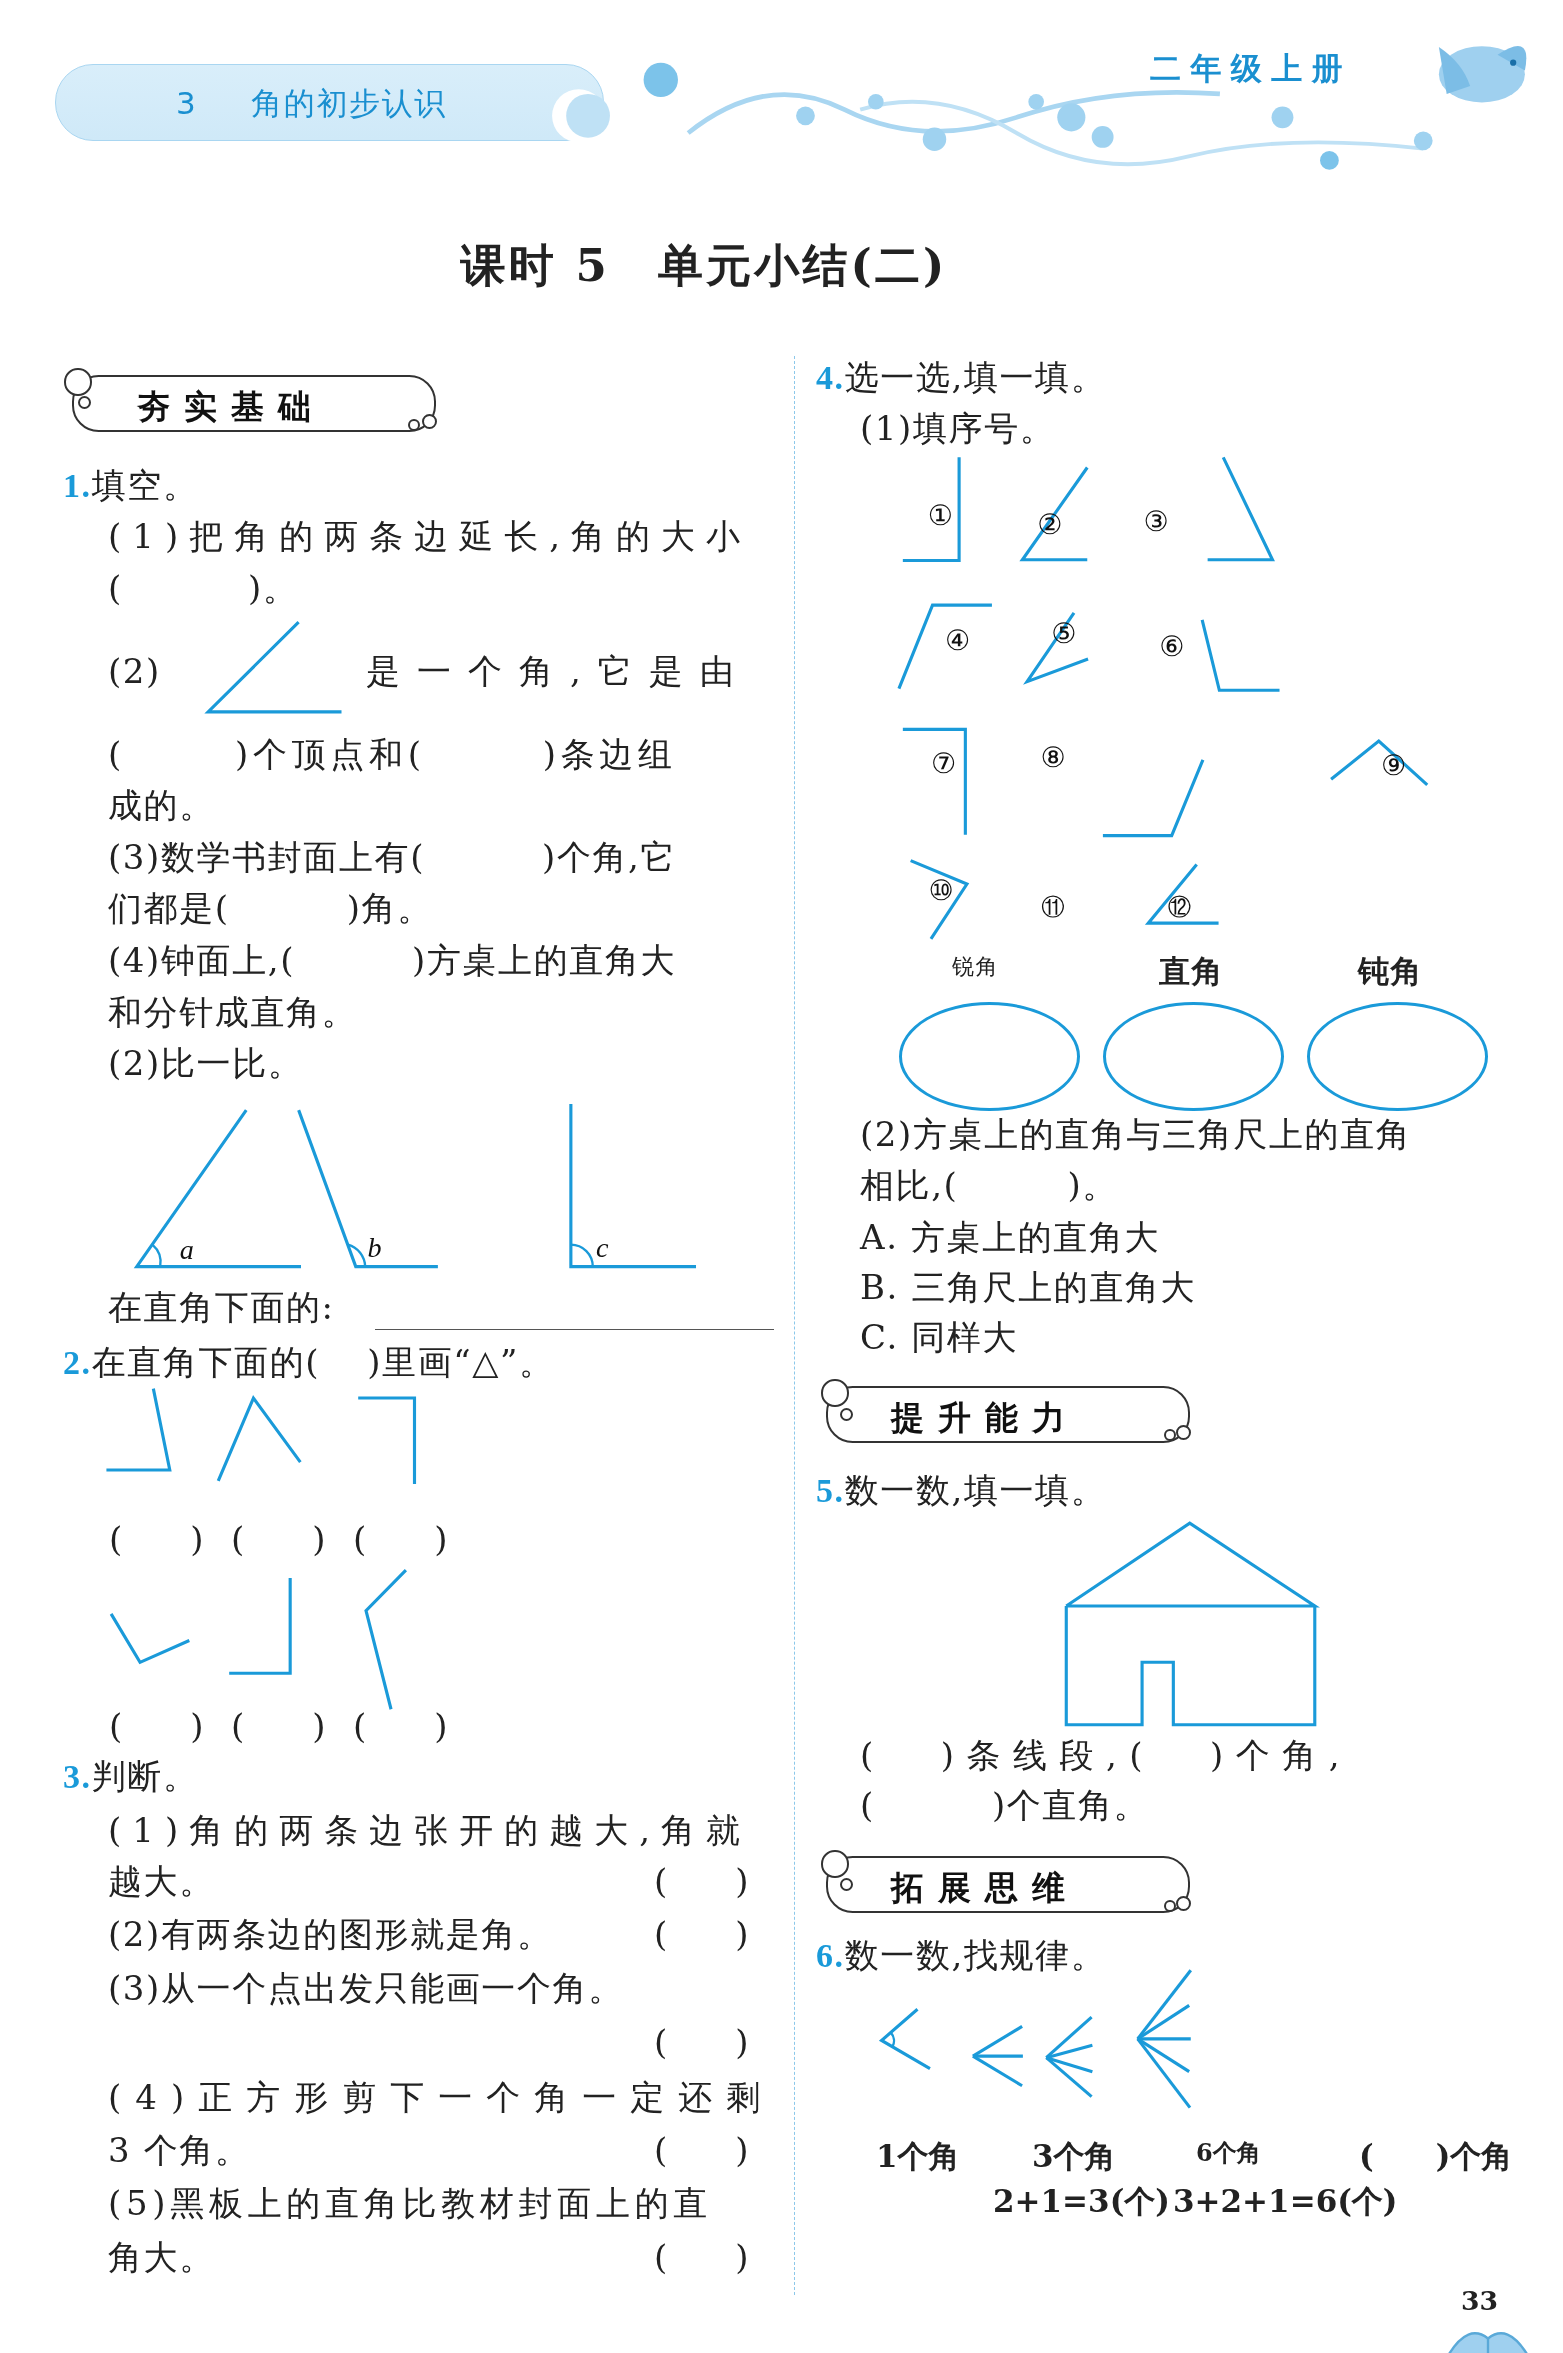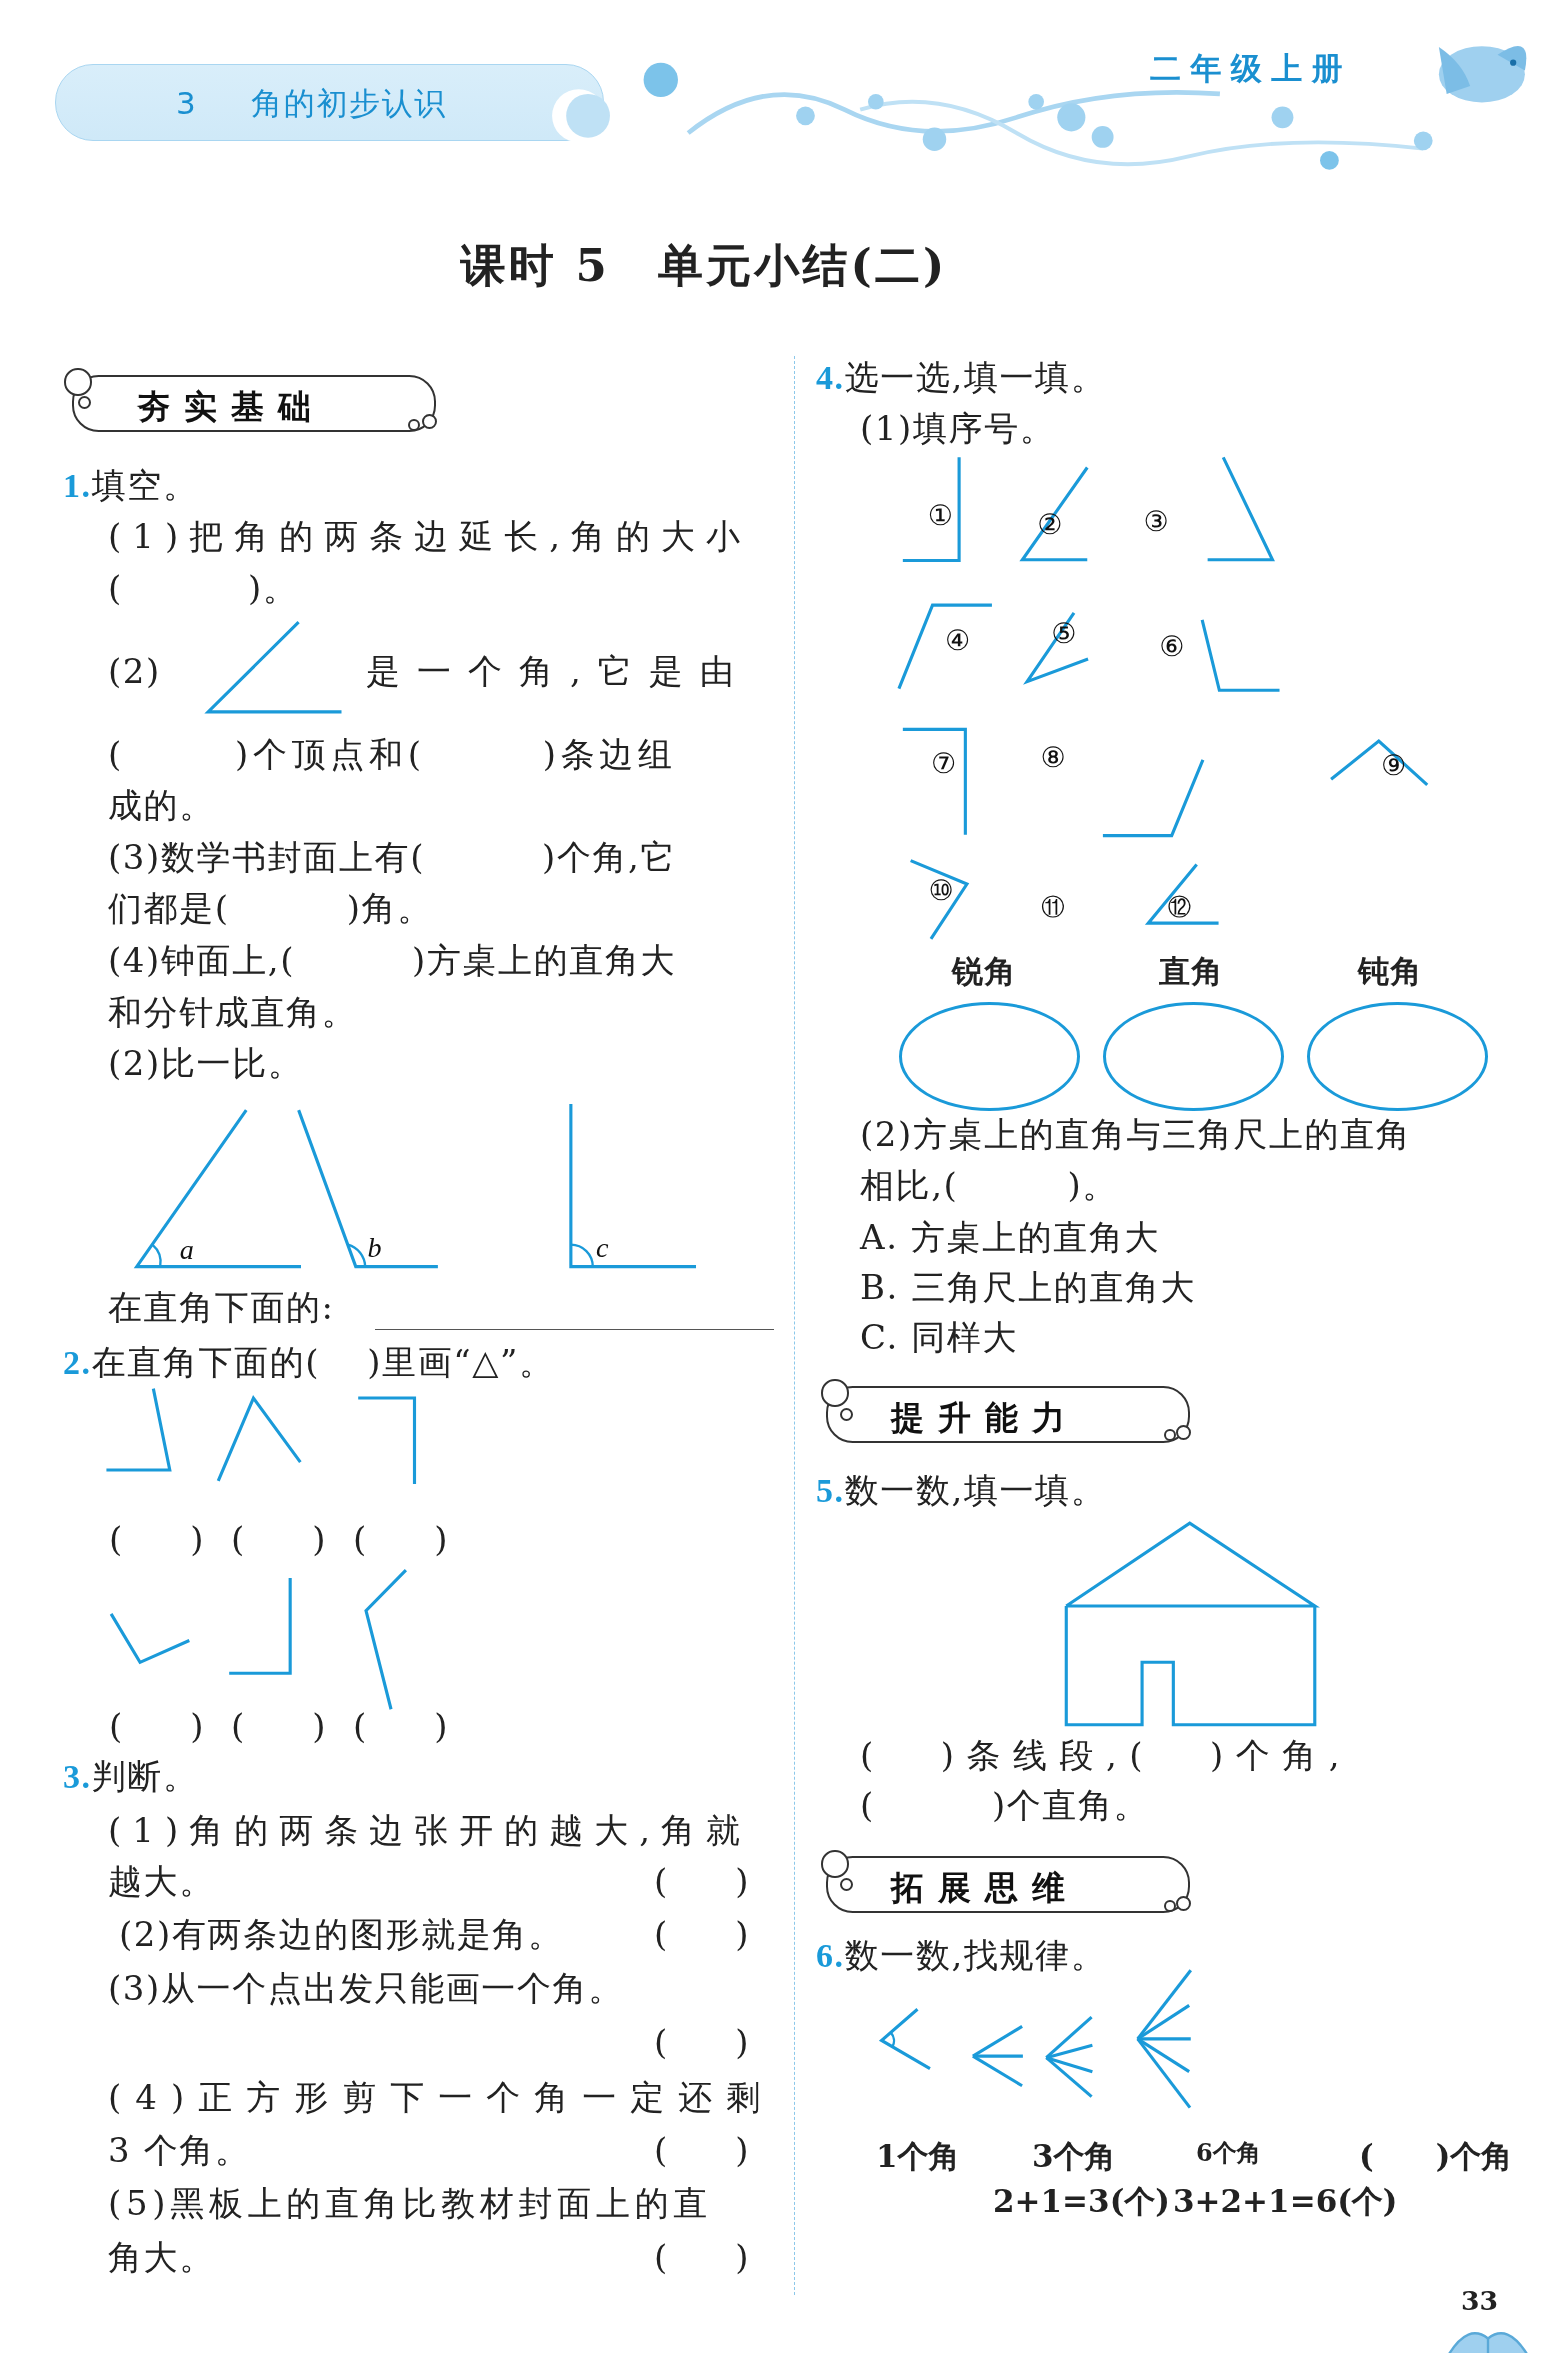--- a/index.html
+++ b/index.html
@@ -135,21 +135,21 @@
 <div class="t" style="left:109px;top:1709px;letter-spacing:0">(　　)</div>
 <div class="t" style="left:231px;top:1709px;letter-spacing:0">(　　)</div>
 <div class="t" style="left:353px;top:1709px;letter-spacing:0">(　　)</div>
 
 <div class="t" style="left:63px;top:1759px">
   <span class="num">3.</span><span>判断。</span>
 </div>
 <div class="t wide" style="left:108px;top:1813px">(1)角的两条边张开的越大,角就</div>
 <div class="t" style="left:108px;top:1864px">越大。</div>
 <div class="t" style="left:654px;top:1864px;letter-spacing:0">(　　)</div>
-<div class="t" style="left:119px;top:1917px">(2)有两条边的图形就是角。</div>
+<div class="t" style="left:108px;top:1917px">(2)有两条边的图形就是角。</div>
 <div class="t" style="left:654px;top:1917px;letter-spacing:0">(　　)</div>
 <div class="t" style="left:108px;top:1971px">(3)从一个点出发只能画一个角。</div>
 <div class="t" style="left:654px;top:2025px;letter-spacing:0">(　　)</div>
 <div class="t" style="left:108px;top:2080px;letter-spacing:14px">(4)正方形剪下一个角一定还剩</div>
 <div class="t" style="left:108px;top:2133px">3 个角。</div>
 <div class="t" style="left:654px;top:2133px;letter-spacing:0">(　　)</div>
 <div class="t" style="left:108px;top:2186px;letter-spacing:4.7px">(5)黑板上的直角比教材封面上的直</div>
 <div class="t" style="left:108px;top:2240px">角大。</div>
 <div class="t" style="left:654px;top:2240px;letter-spacing:0">(　　)</div>
 
@@ -178,21 +178,21 @@
   <text class="lbl" x="264" y="242">⑤</text>
   <text class="lbl" x="402" y="258">⑥</text>
   <text class="lbl" x="110" y="408">⑦</text>
   <text class="lbl" x="250" y="400">⑧</text>
   <text class="lbl" x="686" y="410">⑨</text>
   <text class="lbl" x="107" y="570">⑩</text>
   <text class="lbl" x="251" y="590" style="font-size:30px">⑪</text>
   <text class="lbl" x="413" y="590" style="font-size:30px">⑫</text>
 </svg>
 
-<div class="t" style="left:952px;top:956px;font-weight:bold;font-size:31px">锐角</div>
+<div class="t" style="left:952px;top:956px;font-weight:normal;font-size:22px">锐角</div>
 <div class="t" style="left:1159px;top:956px;font-weight:bold;font-size:31px">直角</div>
 <div class="t" style="left:1358px;top:956px;font-weight:bold;font-size:31px">钝角</div>
 <div class="oval" style="left:899px;top:1002px"></div>
 <div class="oval" style="left:1103px;top:1002px"></div>
 <div class="oval" style="left:1307px;top:1002px"></div>
 
 <div class="t" style="left:860px;top:1117px">(2)方桌上的直角与三角尺上的直角</div>
 <div class="t" style="left:860px;top:1168px">
   <span>相比,(</span><span class="blank" style="width:109px"></span><span>)。</span>
 </div>

